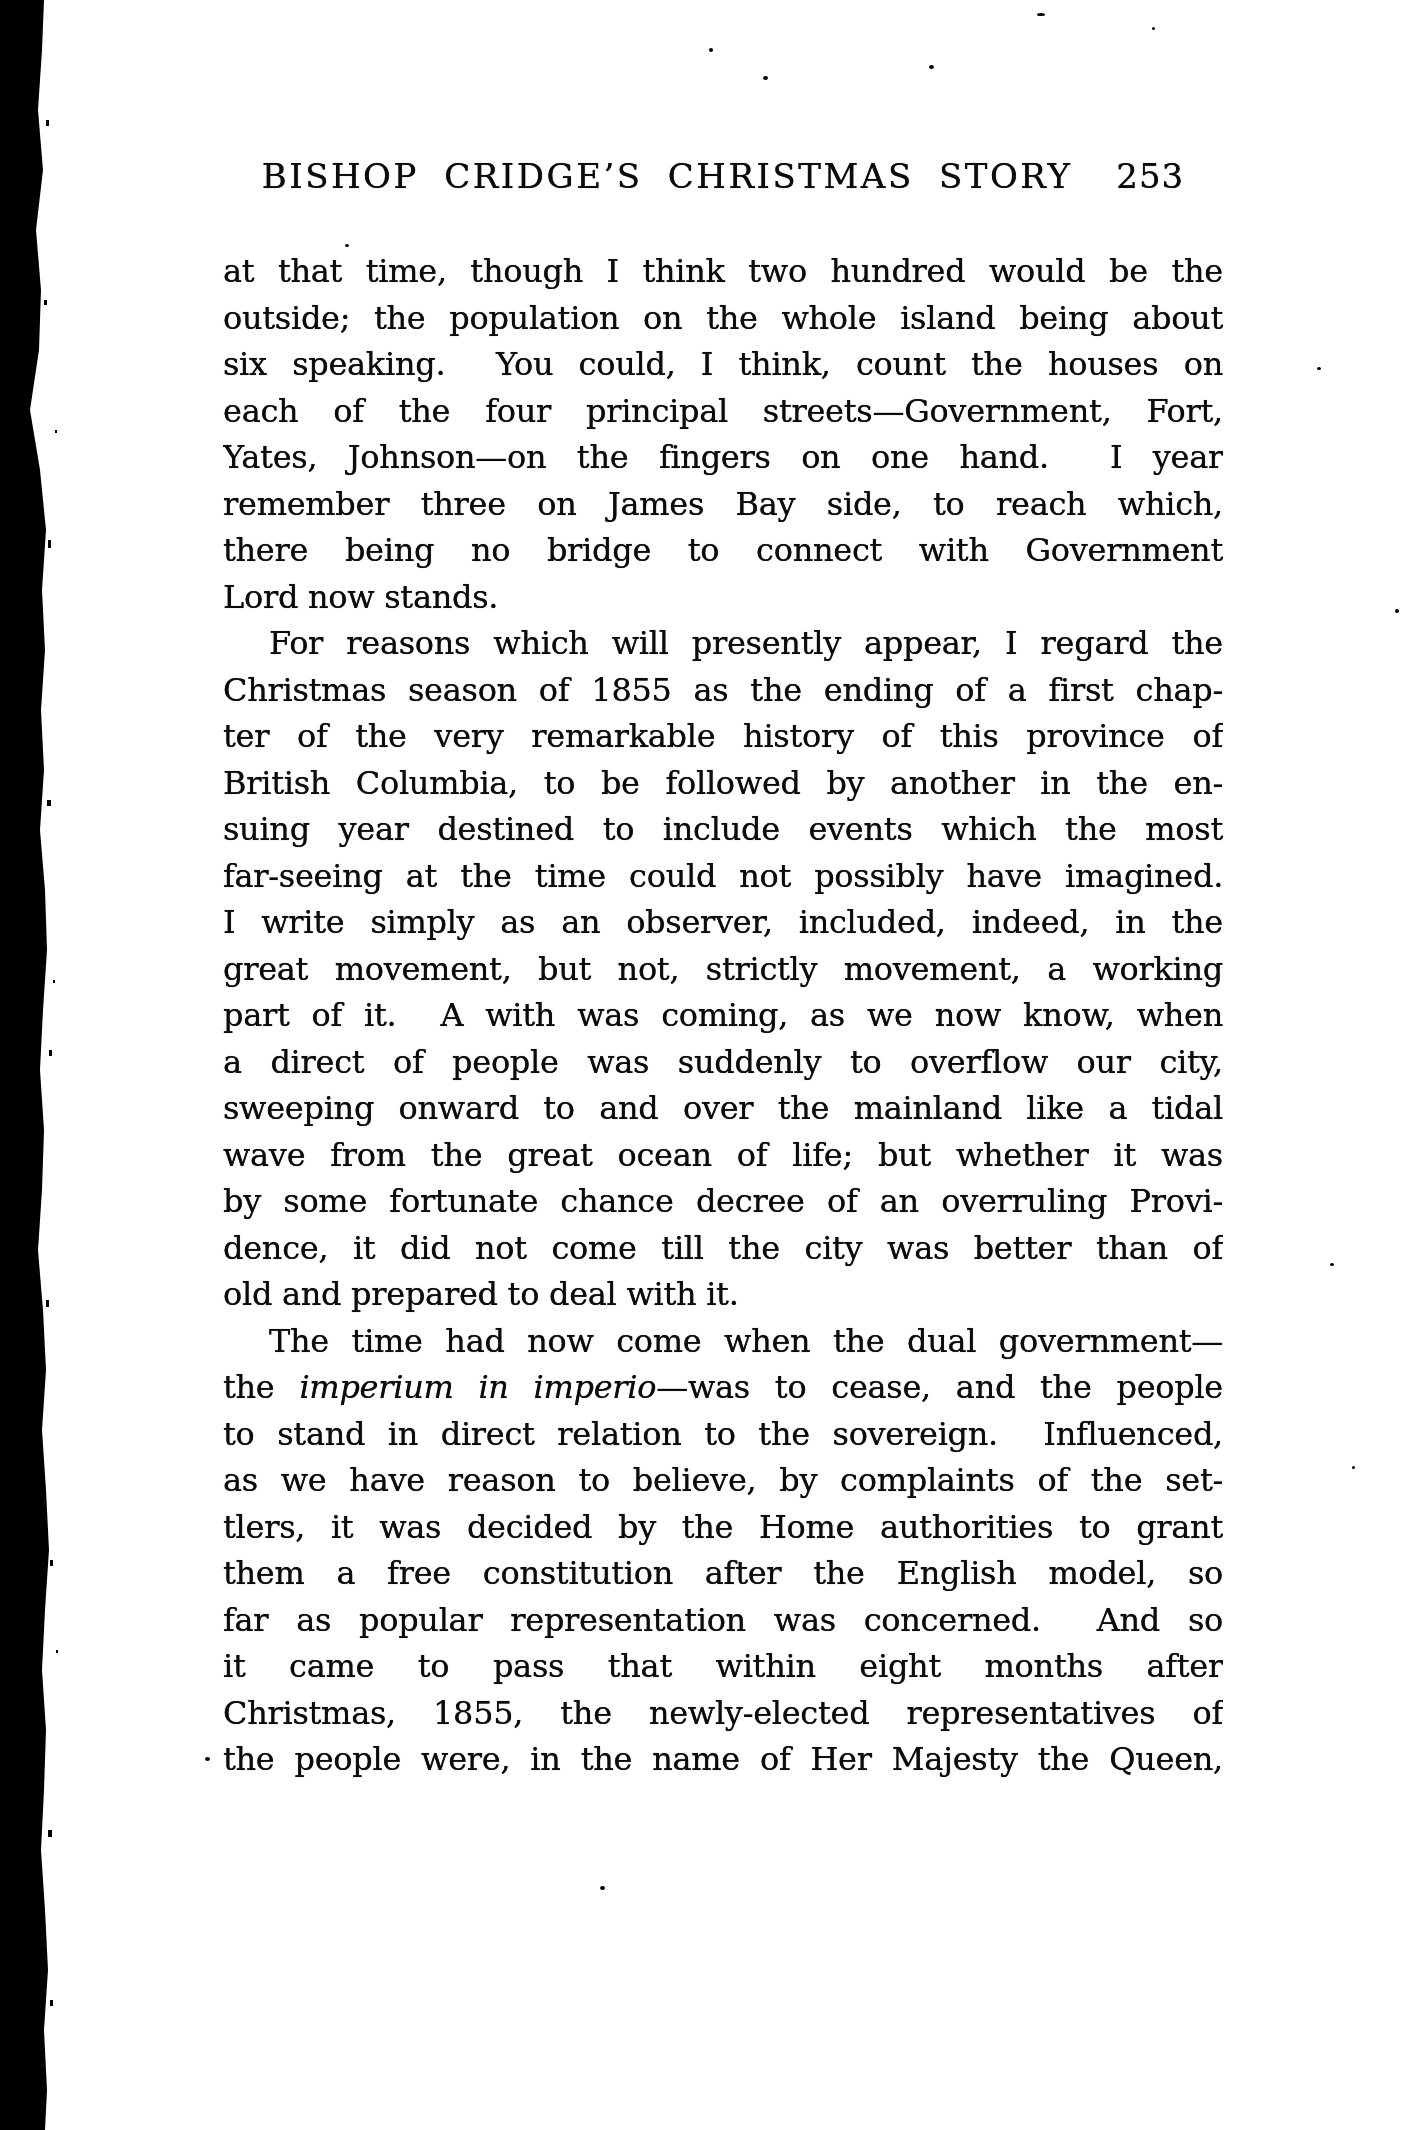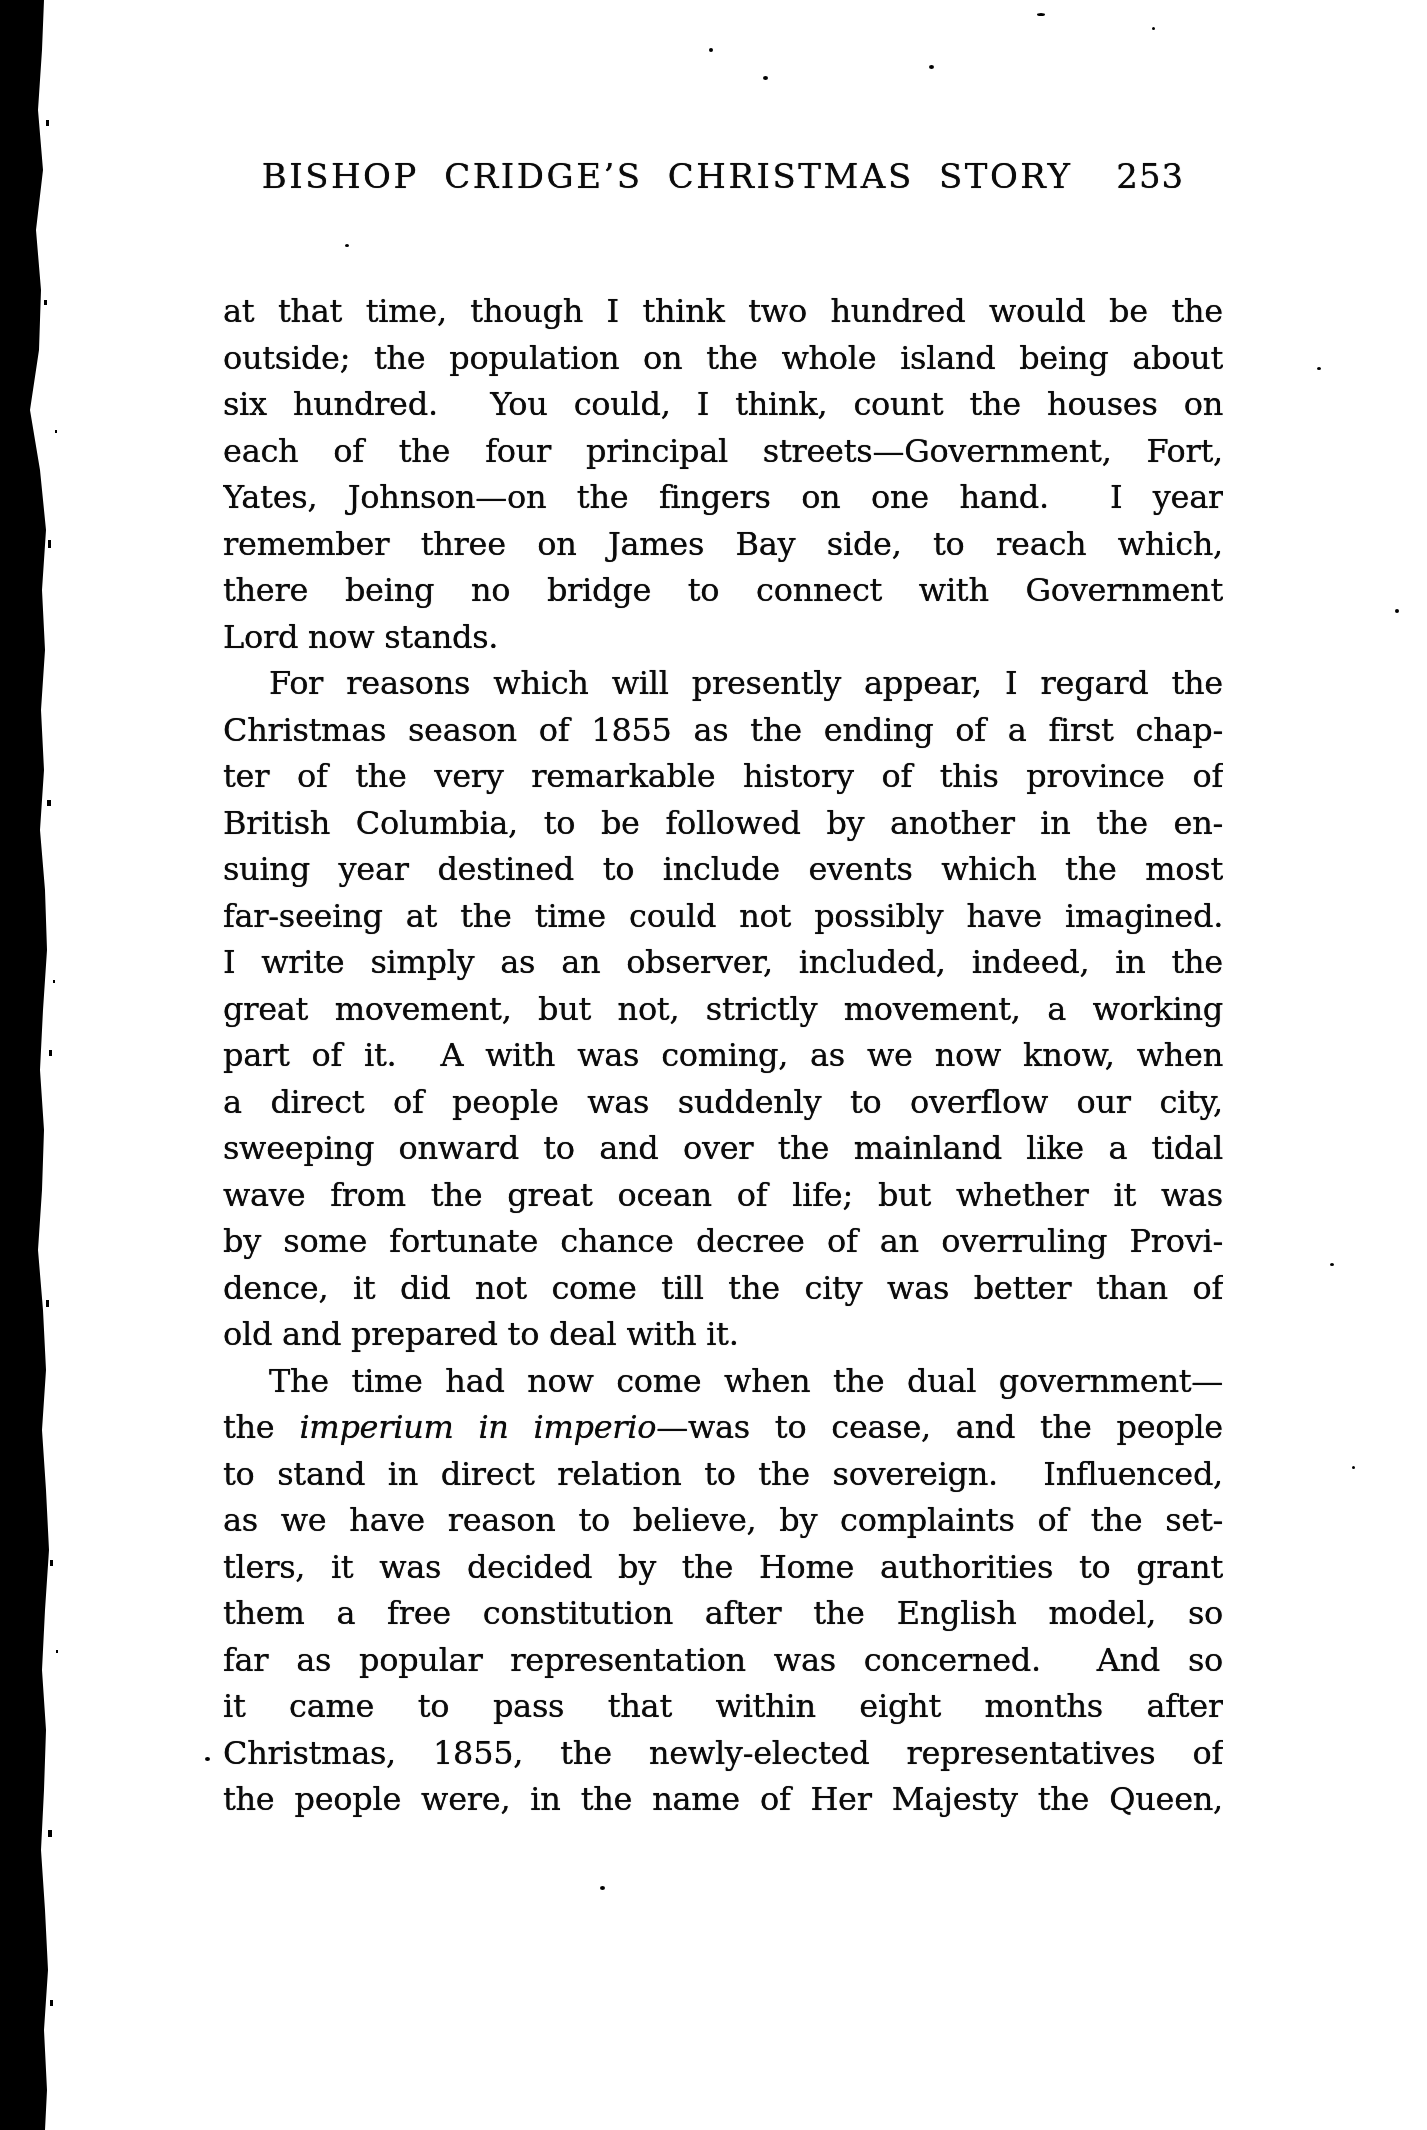--- a/index.html
+++ b/index.html
@@ -37,21 +37,21 @@
     word-spacing: 12px;
     white-space: nowrap;
     text-shadow: 0 0 0.7px rgba(0,0,0,0.9);
   }
   .running-header .page-number {
     margin-left: 44px;
     letter-spacing: 1px;
     text-align: center;
   }
   .page-body {
-    margin-top: 92px;
+    margin-top: 52px;
   }
   .line {
     height: 46.5px;
     line-height: 46.5px;
     font-size: 32px;
     letter-spacing: -0.3px;
     text-align: justify;
     text-align-last: justify;
     white-space: pre-wrap;
     overflow: hidden;
@@ -112,21 +112,21 @@
   <div class="speck" style="left:600px;  top:1886px; width:5px; height:4px;"></div>
 
   <div class="content">
     <div class="running-header">
       <span>BISHOP CRIDGE’S CHRISTMAS STORY</span>
       <span class="page-number">253</span>
     </div>
     <div class="page-body">
         <div class="line"><span>at that time, though I think two hundred would be the</span></div>
         <div class="line"><span>outside; the population on the whole island being about</span></div>
-        <div class="line"><span>six hundred.  You could, I think, count the houses on</span></div>
+        <div class="line"><span>six speaking.  You could, I think, count the houses on</span></div>
         <div class="line"><span>each of the four principal streets—Government, Fort,</span></div>
         <div class="line"><span>Yates, Johnson—on the fingers on one hand.  I year</span></div>
         <div class="line"><span>remember three on James Bay side, to reach which,</span></div>
         <div class="line"><span>there being no bridge to connect with Government</span></div>
         <div class="line flush"><span>Lord now stands.</span></div>
         <div class="line indent"><span>For reasons which will presently appear, I regard the</span></div>
         <div class="line"><span>Christmas season of 1855 as the ending of a first chap-</span></div>
         <div class="line"><span>ter of the very remarkable history of this province of</span></div>
         <div class="line"><span>British Columbia, to be followed by another in the en-</span></div>
         <div class="line"><span>suing year destined to include events which the most</span></div>

